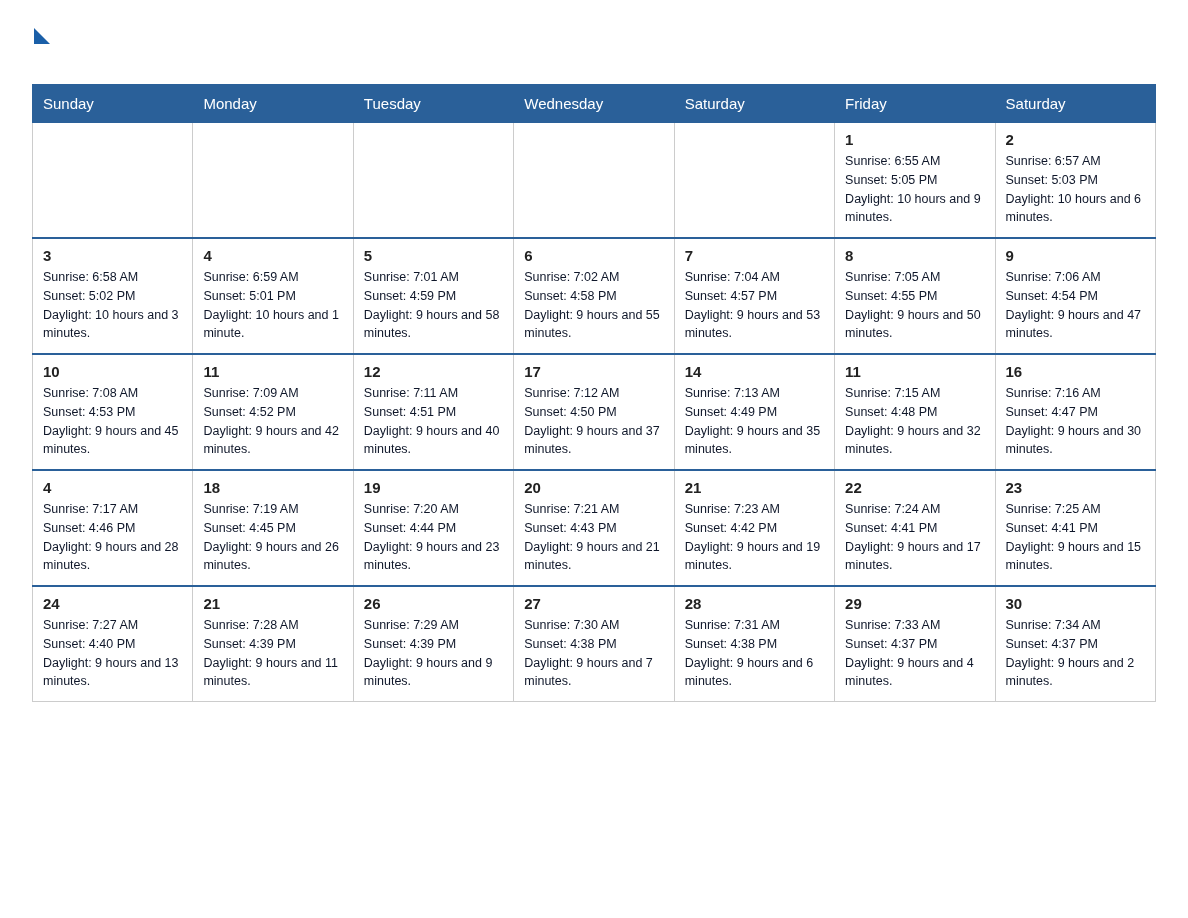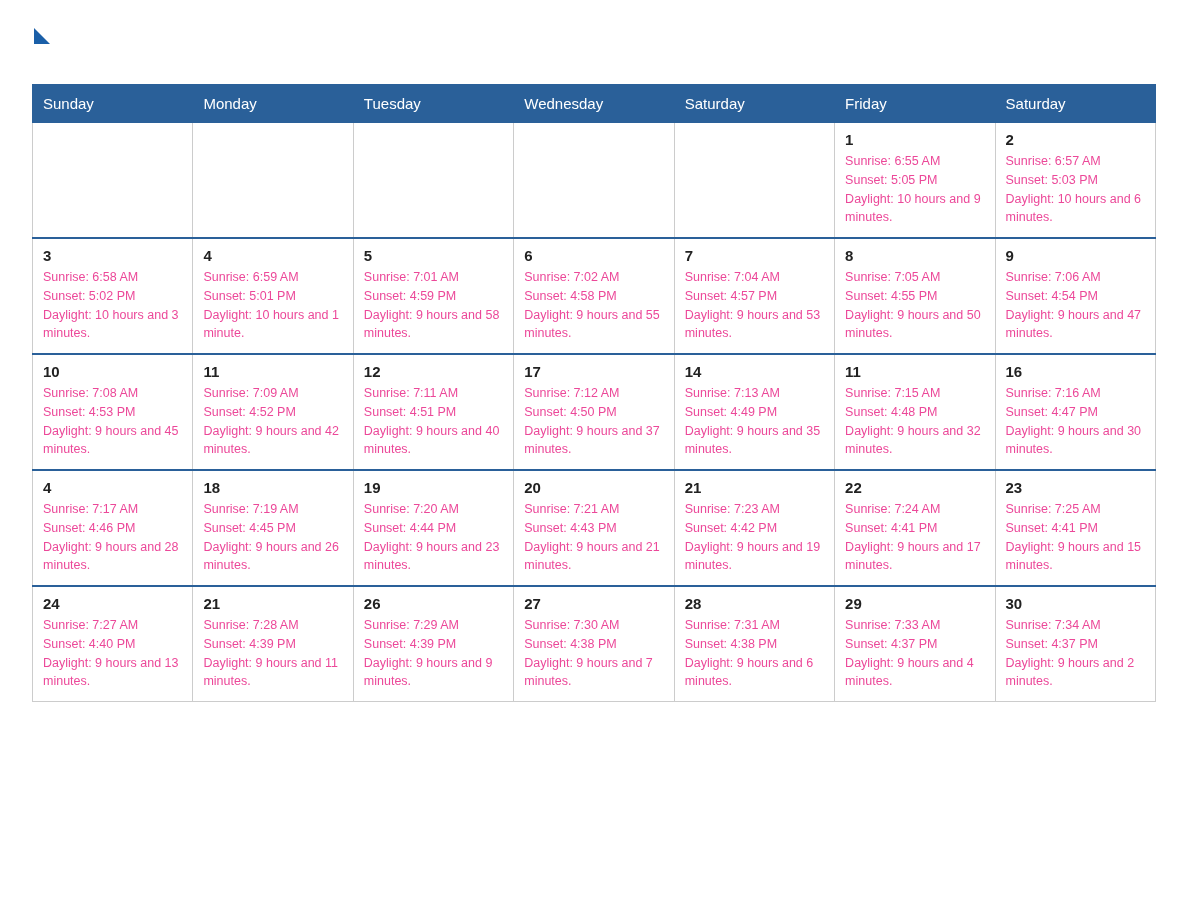--- a/index.html
+++ b/index.html
@@ -51,21 +51,21 @@
     }
     .day-number {
       font-size: 15px;
       font-weight: bold;
       color: #222;
       display: block;
       margin-bottom: 4px;
     }
     .day-info {
       font-size: 12.5px;
-      color: #ec4899;
+      color: #0f172a;
       line-height: 1.5;
     }
     .empty-cell {
       background: #f9f9f9;
     }
     .logo-block {
       line-height: 1.2;
     }
   </style>
 </head>

